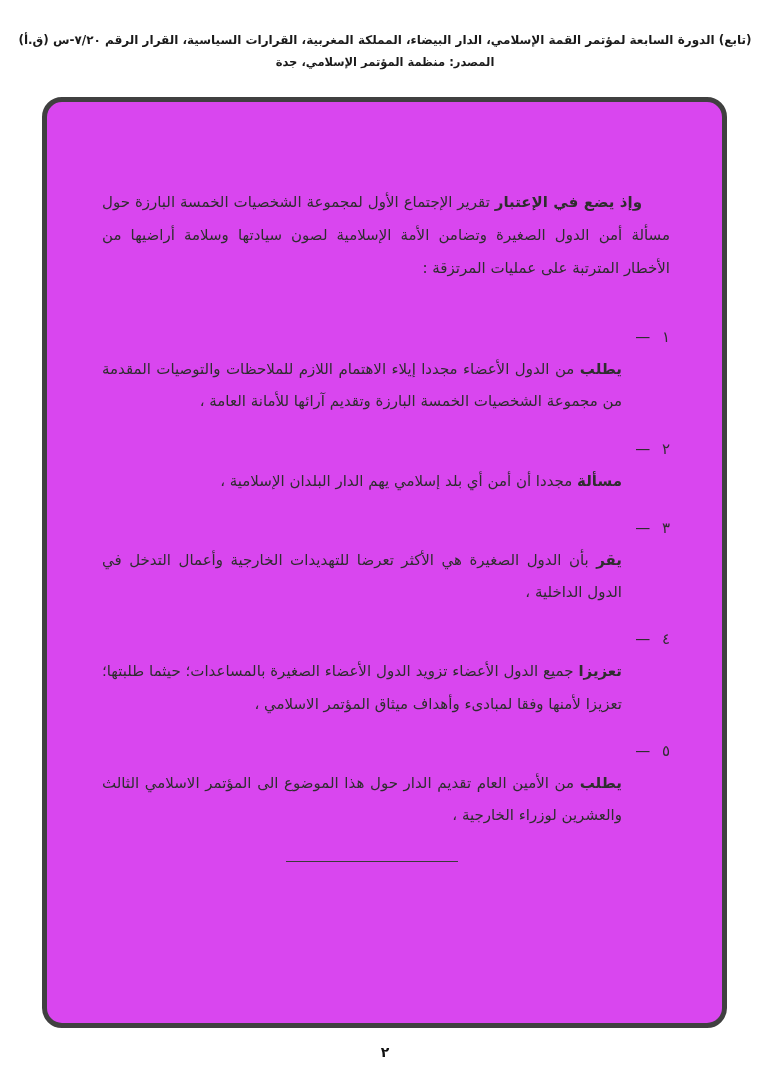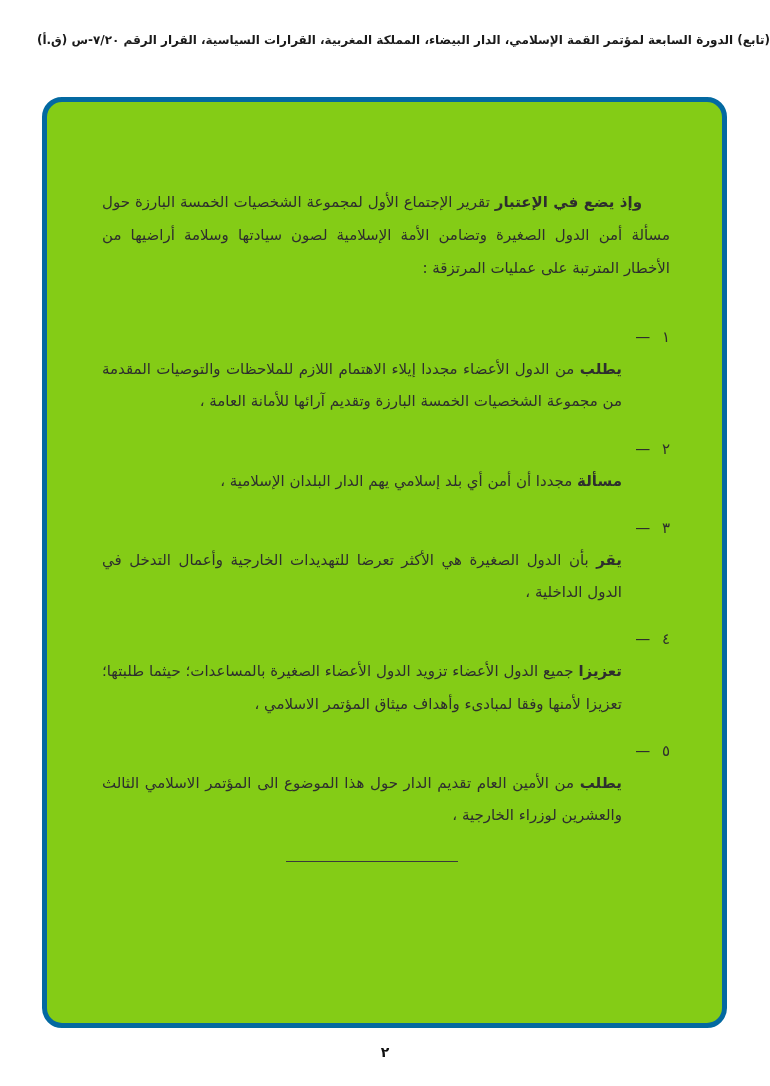--- a/index.html
+++ b/index.html
@@ -2,27 +2,27 @@
 <html lang="ar"><head>
 <meta charset="utf-8">
 <style>
   * { margin:0; padding:0; box-sizing:border-box; }
   html,body { background:#ffffff; }
   body {
     width:770px; height:1086px; position:relative; overflow:hidden;
     font-family:"DejaVu Sans", sans-serif; color:#2b2b2b;
   }
   .doc-header {
-    direction:rtl; text-align:right; padding-top:30px;
+    direction:rtl; text-align:center; padding-top:30px;
     font-size:12px; font-weight:bold; color:#1a1a1a; line-height:1.8;
   }
   .doc-header .src-line { font-size:11.5px; }
   .green-frame {
     position:absolute; left:42px; top:97px; width:685px; height:931px;
-    border:5px solid #0369a1; border-radius:20px; background:#84cc16;
+    border:5px solid #404040; border-radius:20px; background:#d946ef;
   }
   .content {
     direction:rtl; padding:84px 52px 0 55px;
     font-size:15px; color:#2e2e2e;
   }
   .intro {
     text-align:justify; line-height:2.2; text-indent:28px;
     margin-bottom:36px;
   }
   .intro b { font-weight:bold; }
@@ -43,20 +43,24 @@
   .page-footer {
     position:absolute; bottom:26px; left:0; width:100%;
     text-align:center; font-size:14px; font-weight:bold; color:#111;
   }
 </style>
 </head>
 <body>
 
 <header class="doc-header">
   <div>(تابع) الدورة السابعة لمؤتمر القمة الإسلامي، الدار البيضاء، المملكة المغربية، القرارات السياسية، القرار الرقم ٧/٢٠-س (ق.أ)</div>
+  <div class="src-line">
+    <span>المصدر:</span>
+    <span>منظمة المؤتمر الإسلامي، جدة</span>
+  </div>
 </header>
 
 <div class="green-frame">
   <div class="content">
 
     <p class="intro">
       <b>وإذ يضع في الإعتبار</b>
       <span>تقرير الإجتماع الأول لمجموعة الشخصيات الخمسة البارزة حول مسألة أمن الدول الصغيرة وتضامن الأمة الإسلامية لصون سيادتها وسلامة أراضيها من الأخطار المترتبة على عمليات المرتزقة :</span>
     </p>
 

